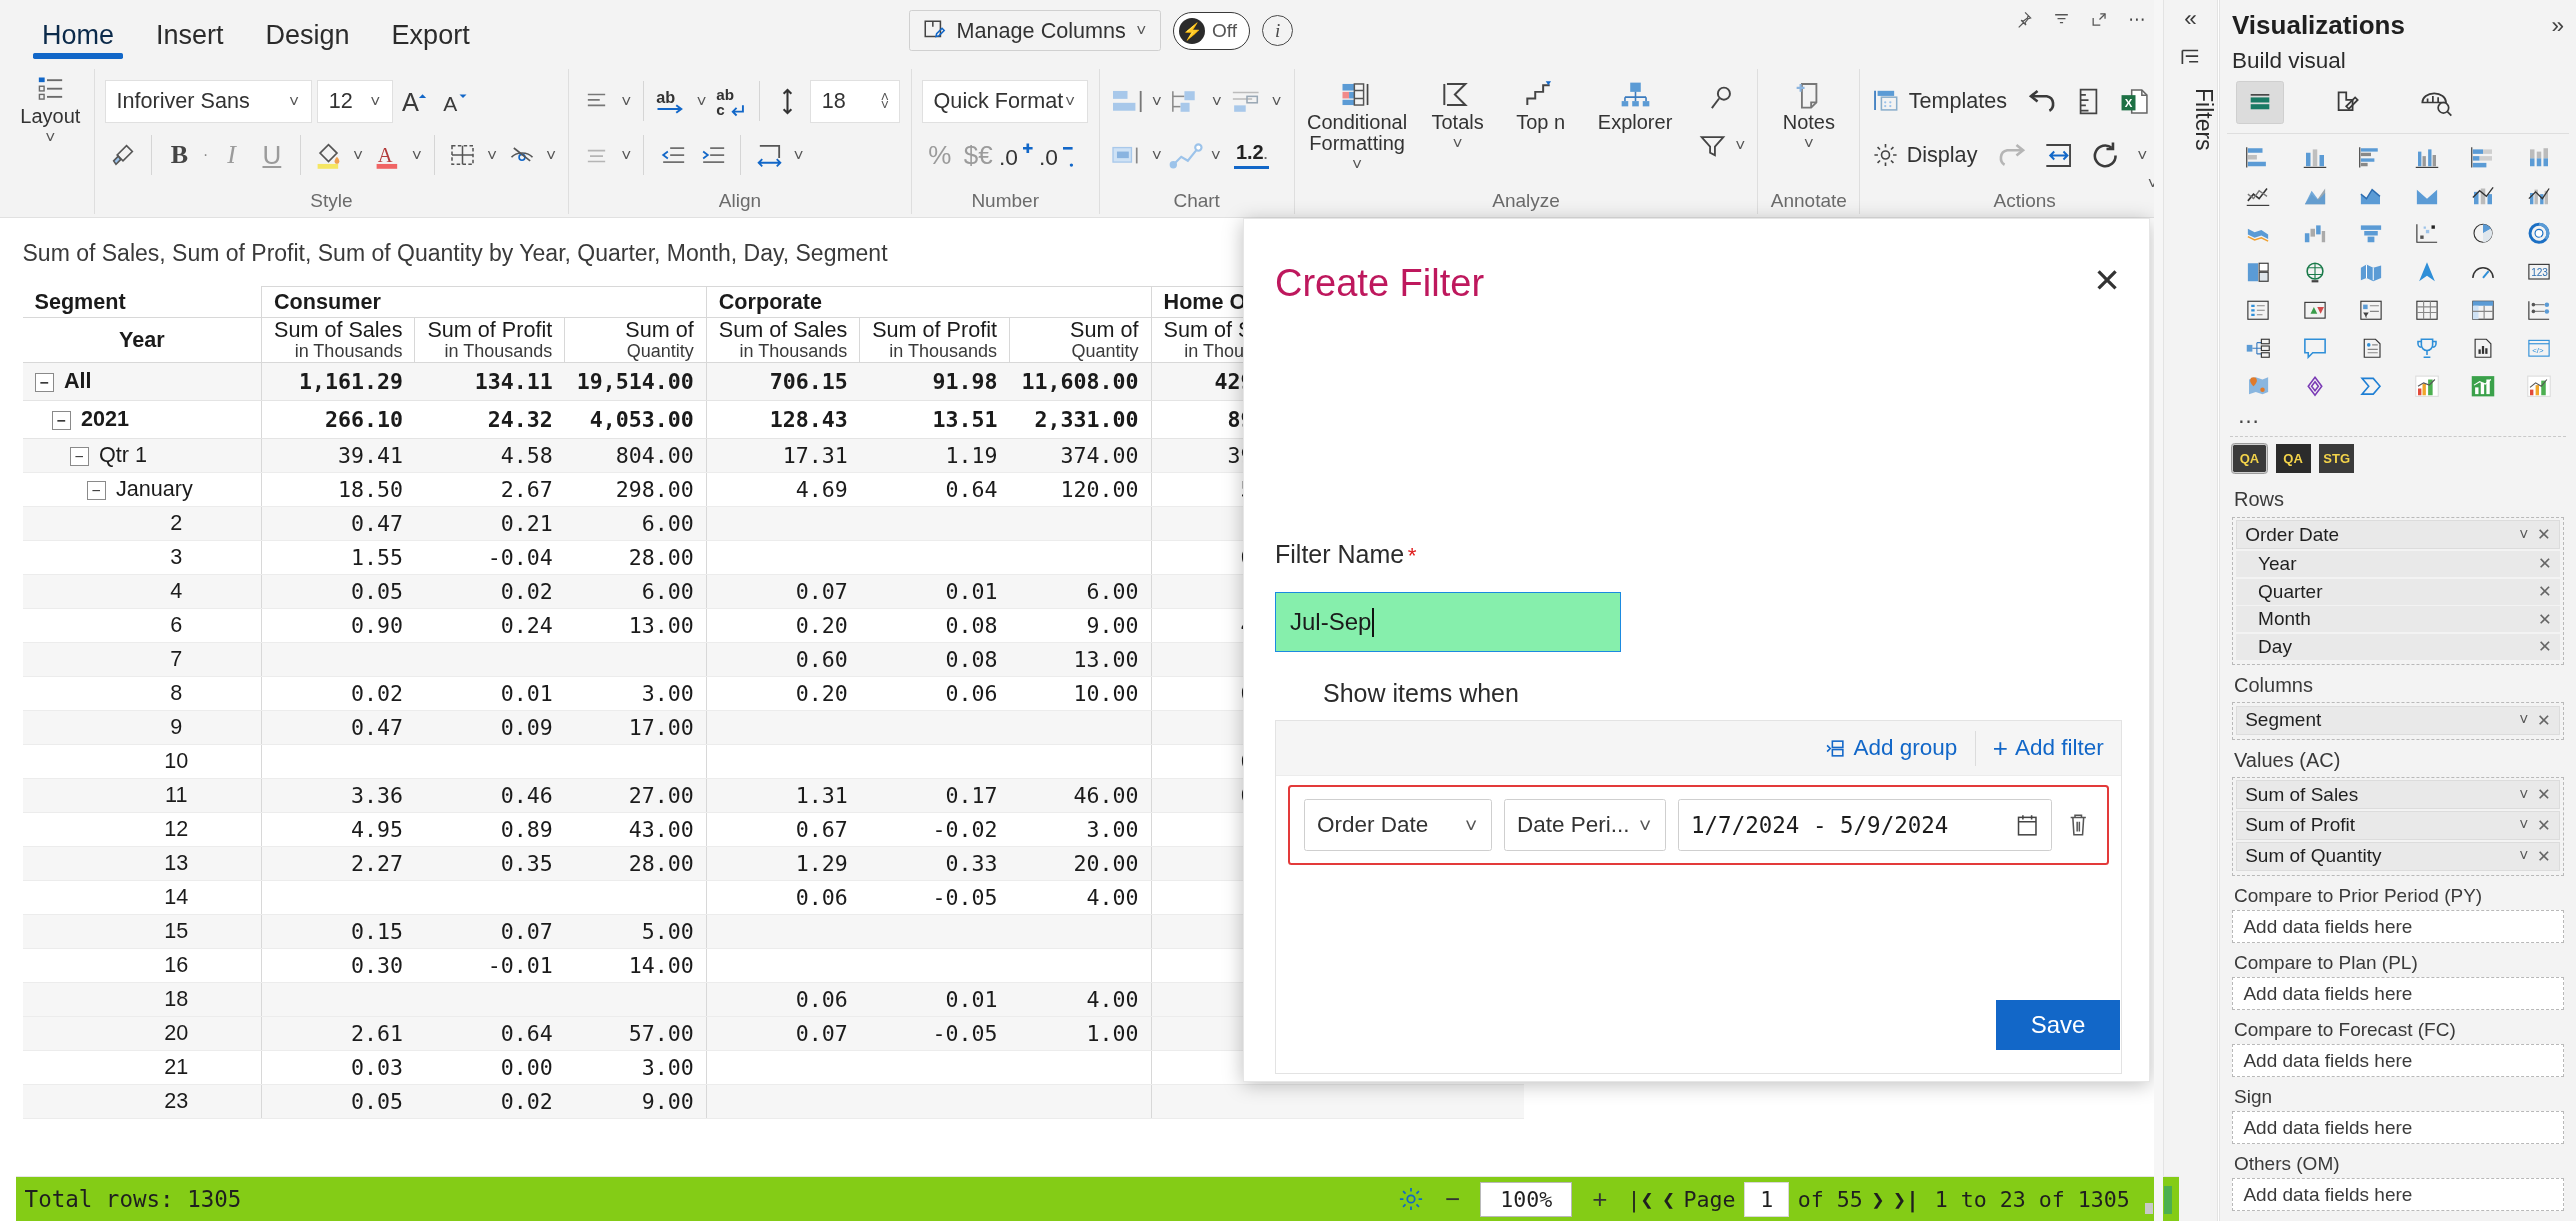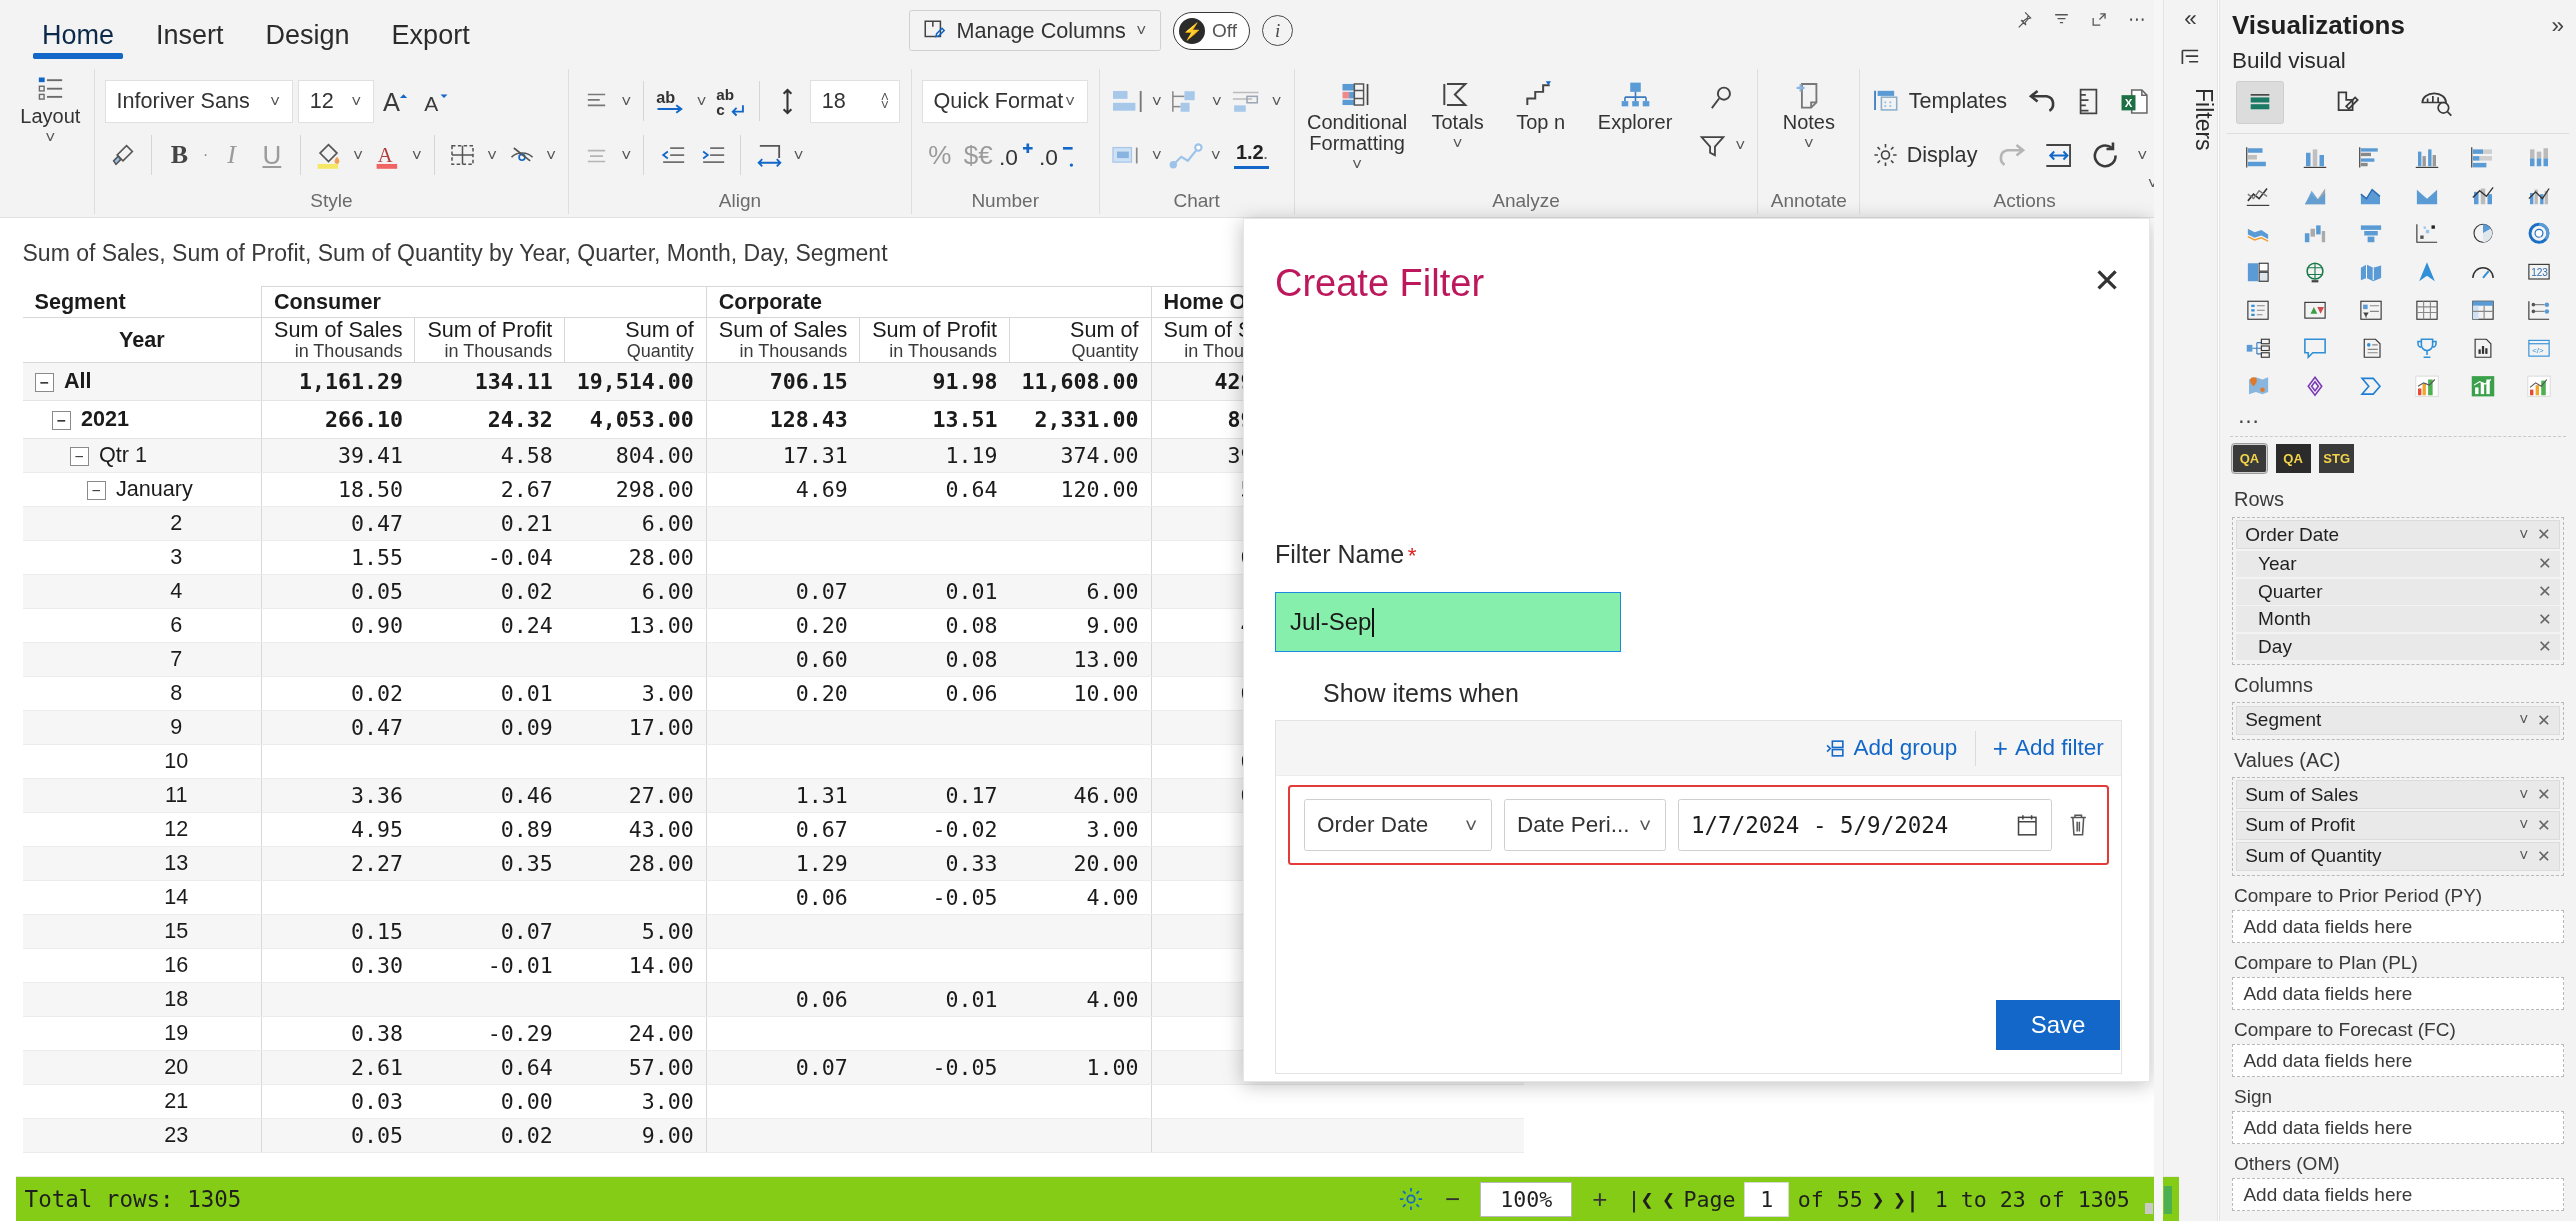--- a/index.html
+++ b/index.html
@@ -510,21 +510,21 @@
               <rect x="9" y="18.8" width="13" height="1.6" fill="#6b6b6b"></rect>
             </svg>
           </span>
           <span class="lbl">Layout</span>
           <span class="chev">˅</span>
         </div>
       </div>
 
       <div class="group">
         <div class="grow">
-          <div class="combo" style="width:188px;">
+          <div class="combo" style="width:207px;">
             <span>Inforiver Sans</span>
             <span class="chev">˅</span>
           </div>
           <div class="combo" style="width:76px;">
             <span>12</span>
             <span class="chev">˅</span>
           </div>
           <div class="ico">
             <svg width="29" height="31" viewBox="0 0 24 24" style="font-size:30px">
                 <text x="0" y="20" font-size="21" font-family="Liberation Sans" fill="#3a3a3a">A</text>
@@ -1176,32 +1176,20 @@
             <td class="num"></td>
           </tr>
           <tr class="alt datarow">
             <td class="lbl" style="padding-left: 81px; text-align: center;"><span>18</span></td>
             <td class="num bdl"></td>
             <td class="num"></td>
             <td class="num"></td>
             <td class="num bdl">0.06</td>
             <td class="num">0.01</td>
             <td class="num">4.00</td>
-            <td class="num bdl"></td>
-            <td class="num"></td>
-            <td class="num"></td>
-          </tr>
-          <tr class="datarow">
-            <td class="lbl" style="padding-left: 81px; text-align: center;"><span>19</span></td>
-            <td class="num bdl">0.38</td>
-            <td class="num">-0.29</td>
-            <td class="num">24.00</td>
-            <td class="num bdl"></td>
-            <td class="num"></td>
-            <td class="num"></td>
             <td class="num bdl"></td>
             <td class="num"></td>
             <td class="num"></td>
           </tr>
           <tr class="alt datarow">
             <td class="lbl" style="padding-left: 81px; text-align: center;"><span>20</span></td>
             <td class="num bdl">2.61</td>
             <td class="num">0.64</td>
             <td class="num">57.00</td>
             <td class="num bdl">0.07</td>

